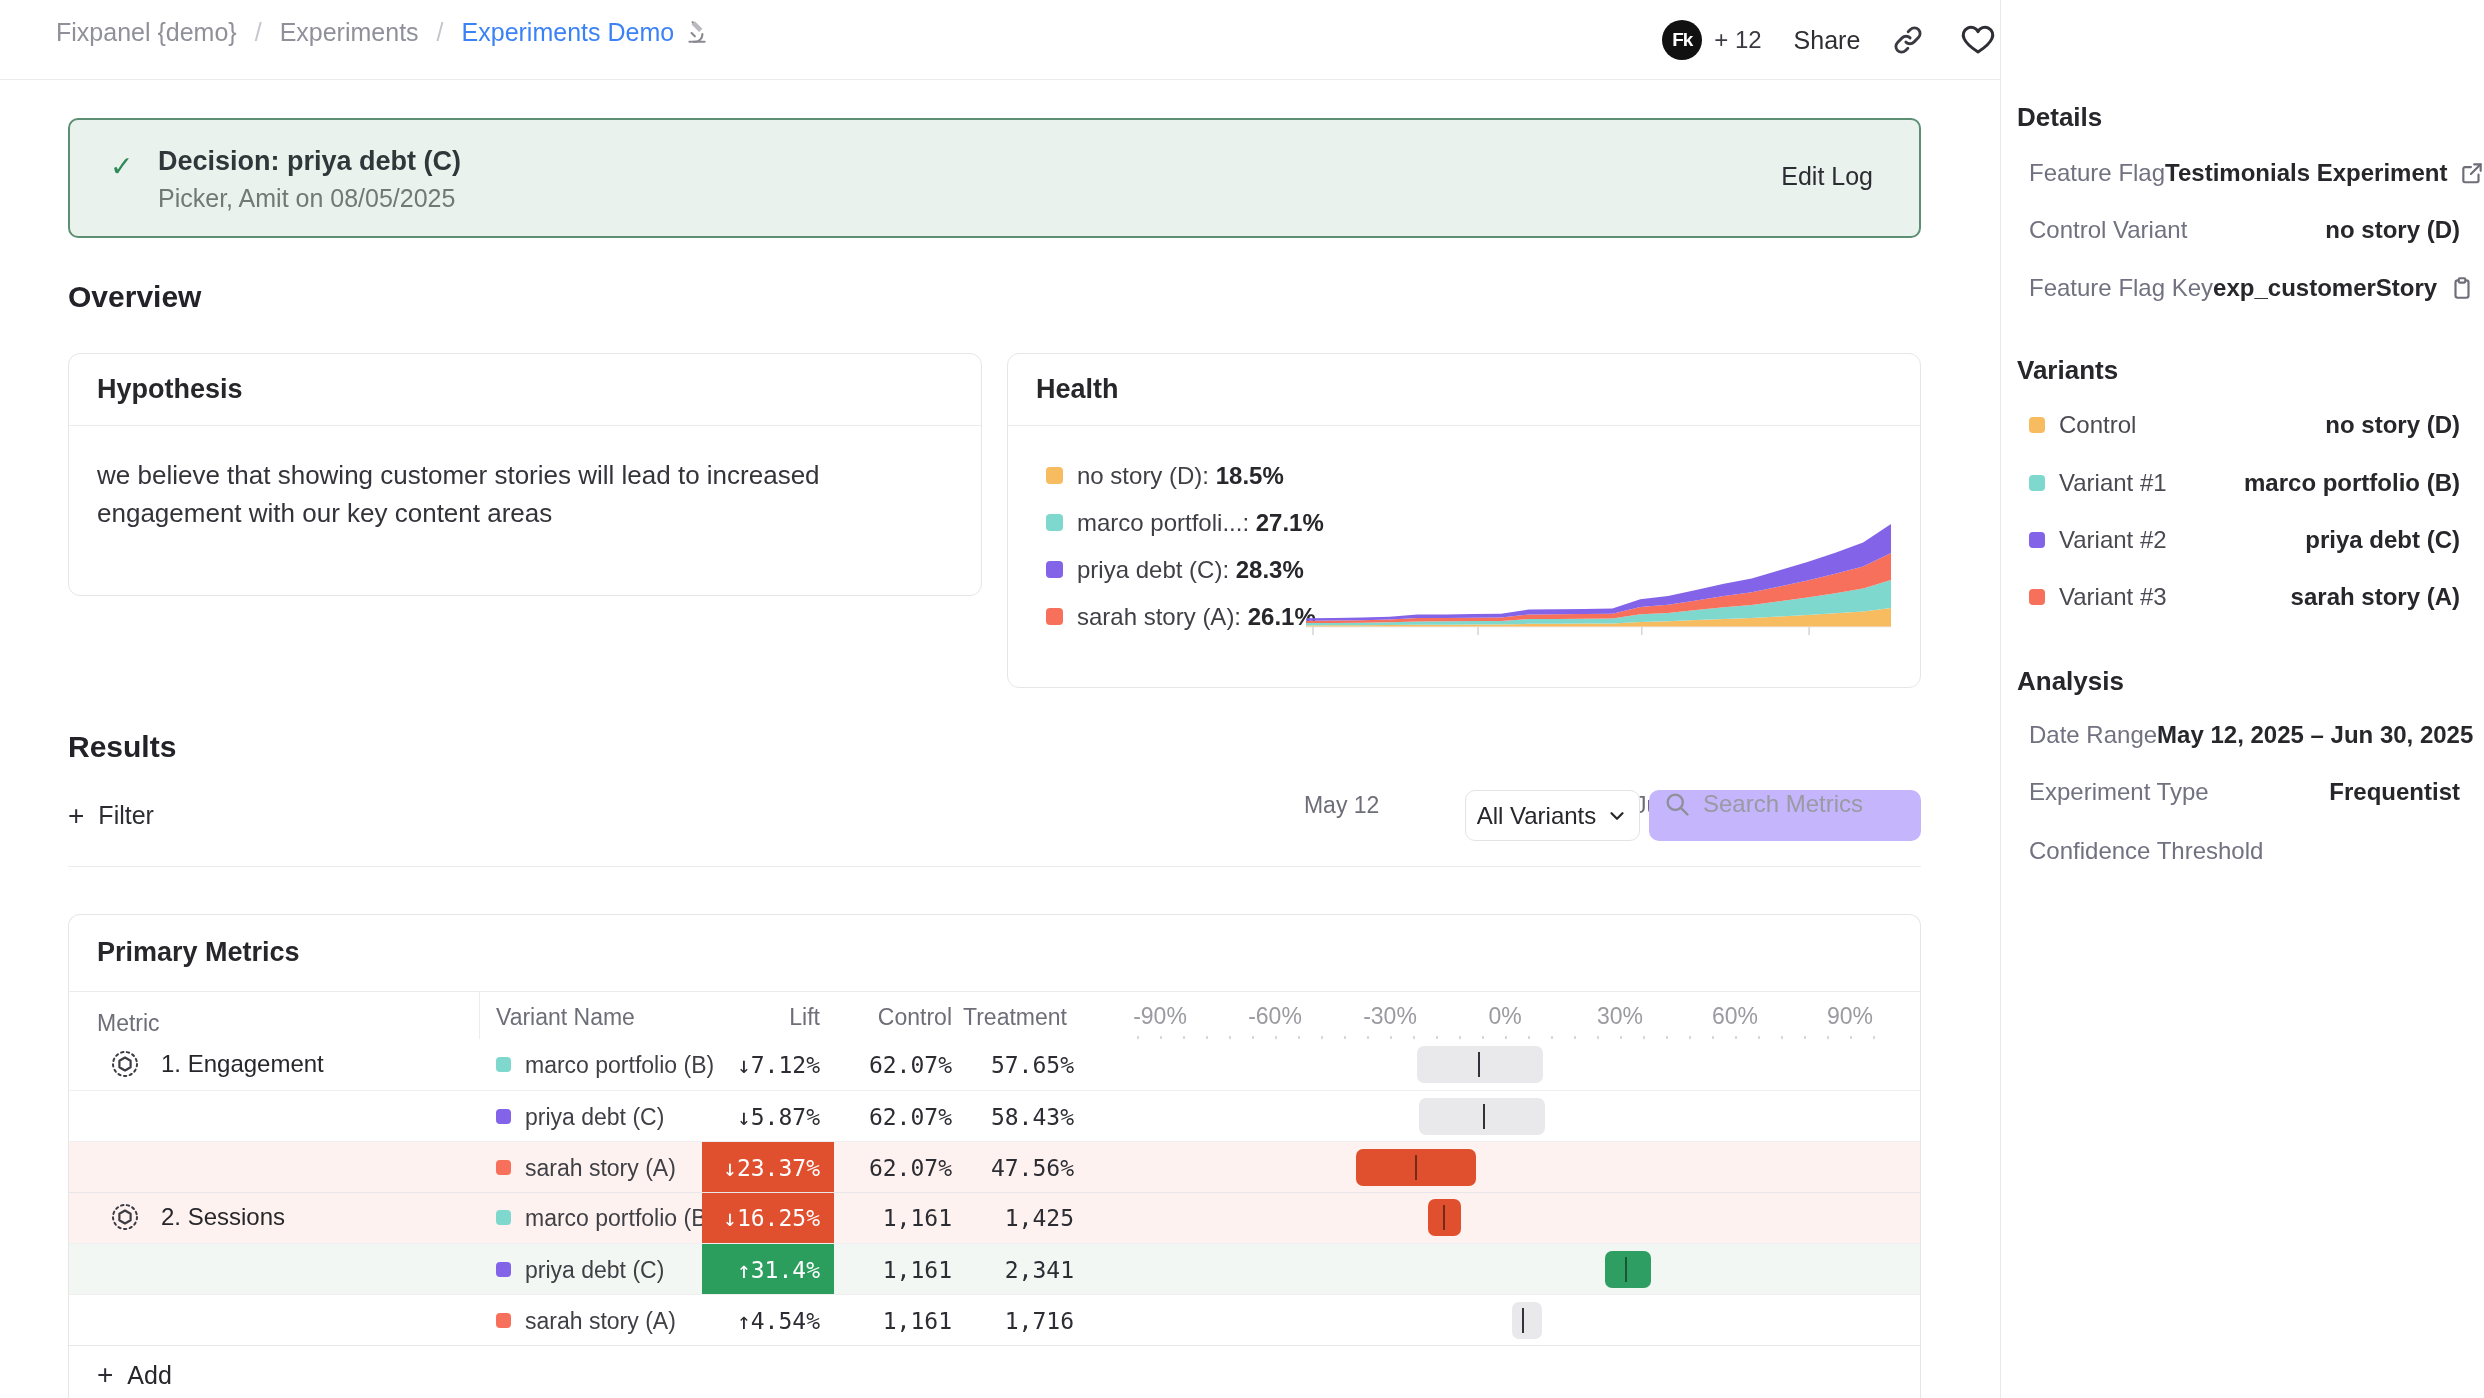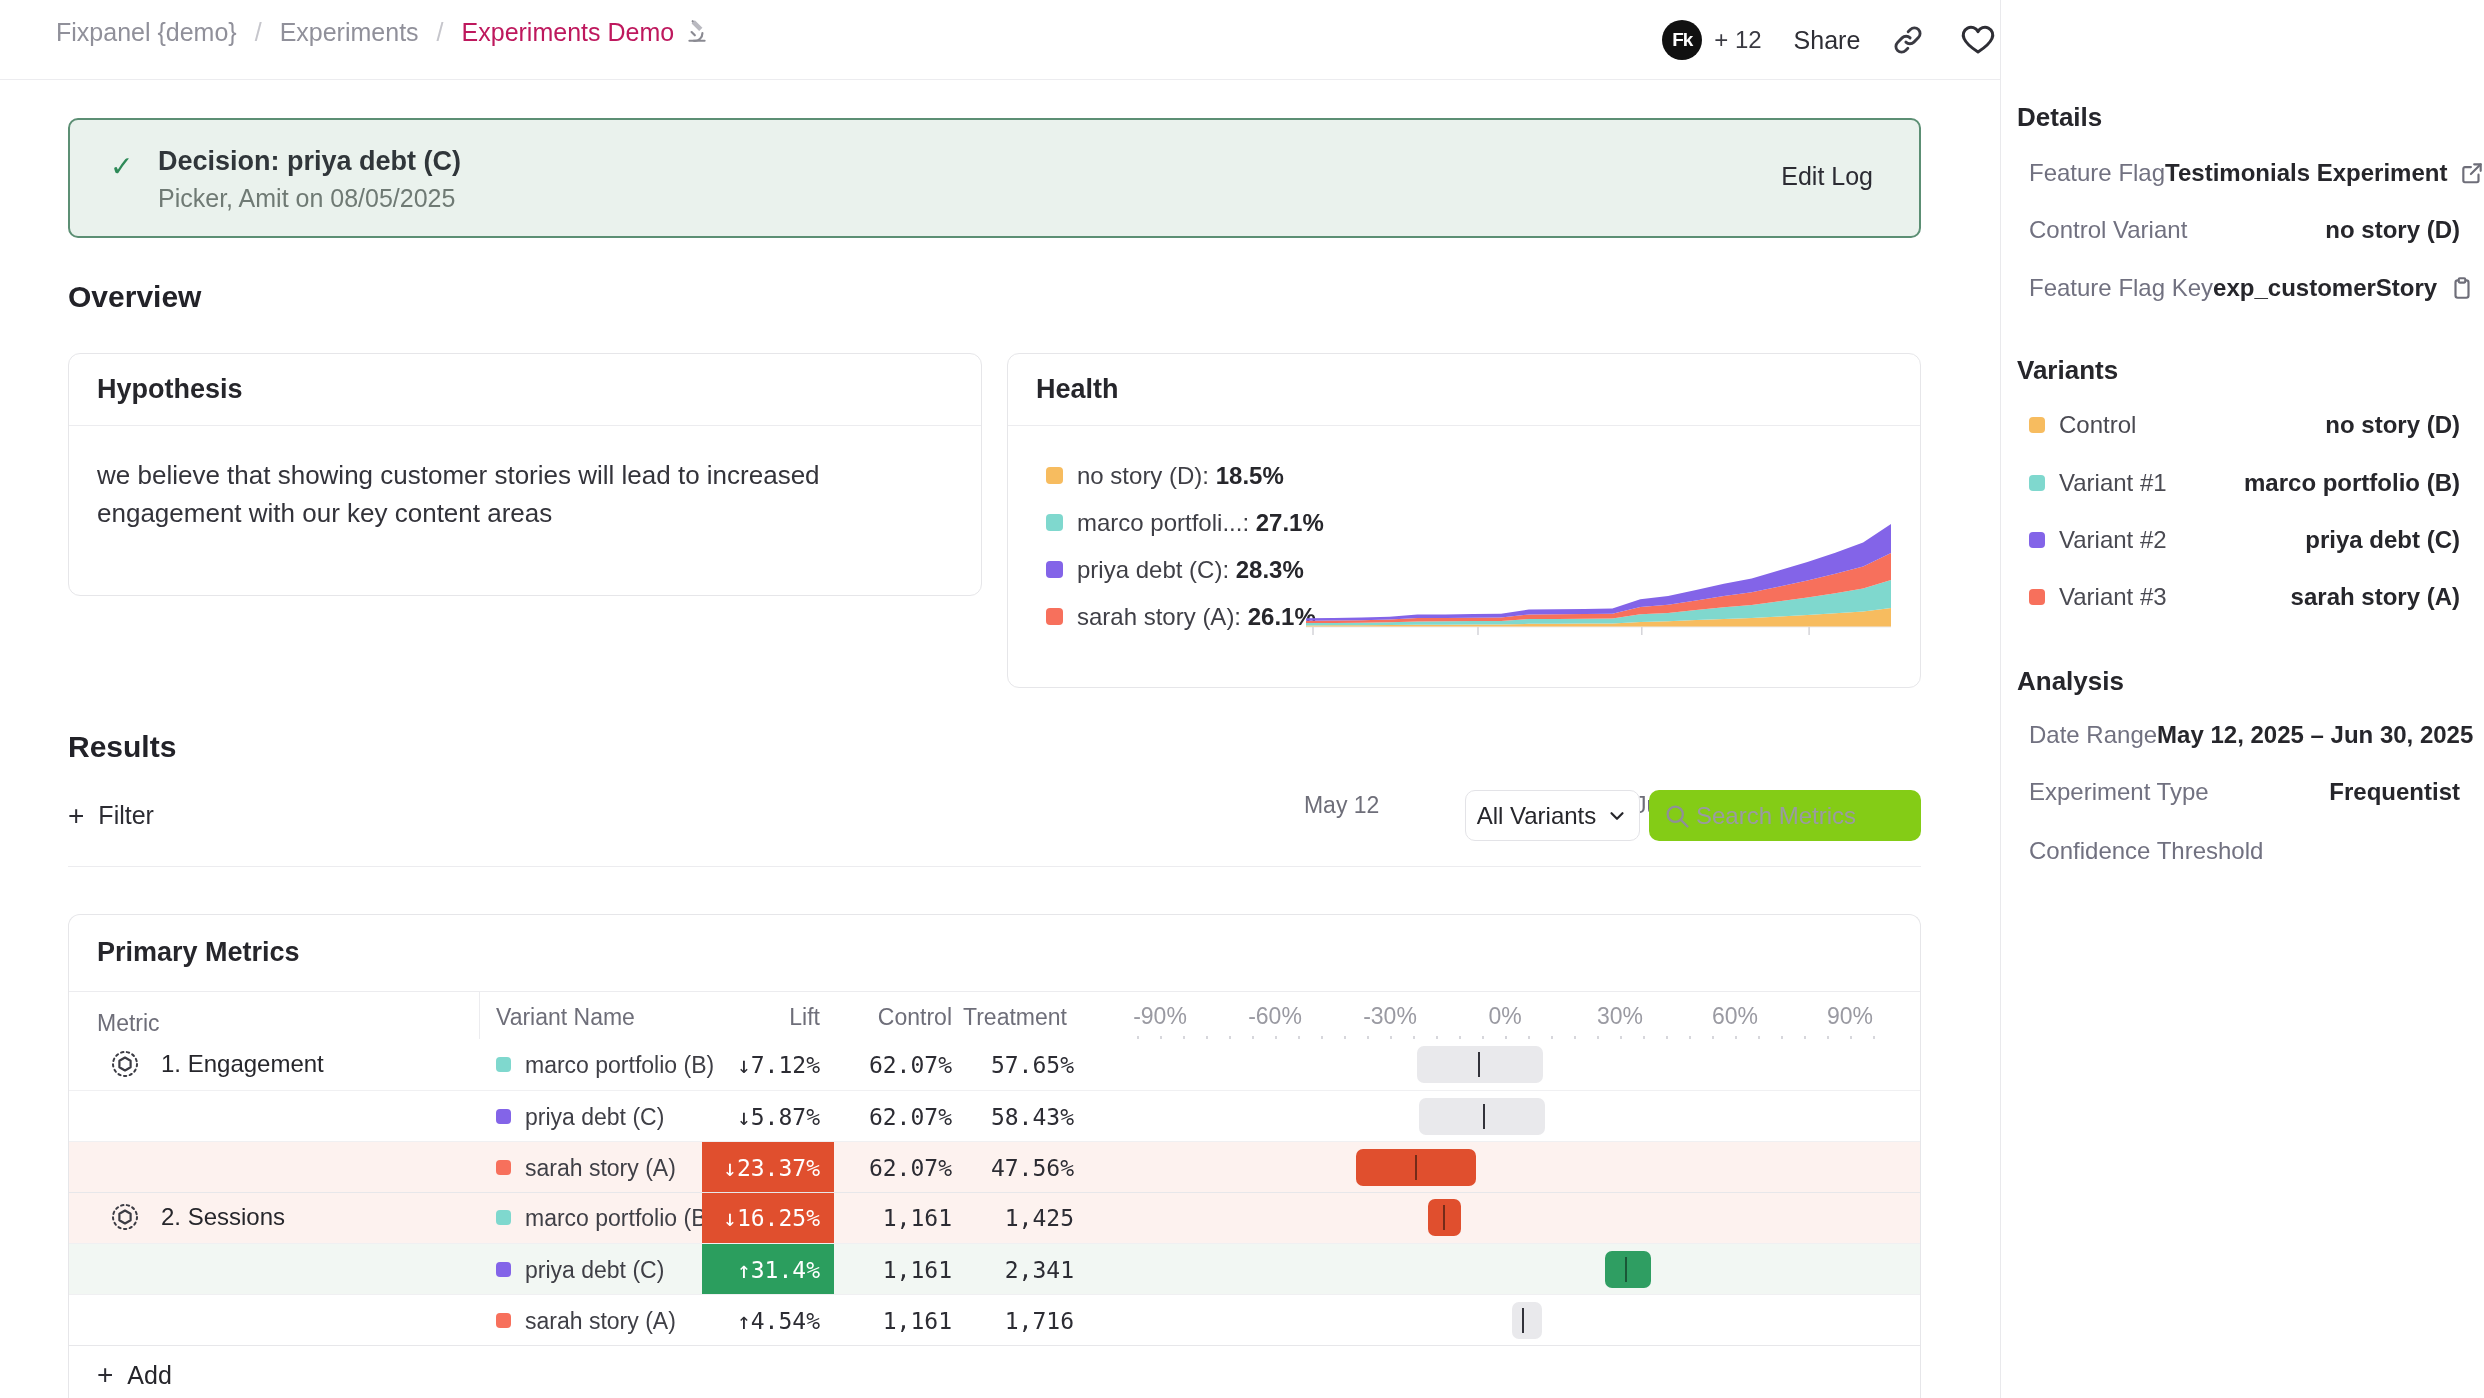--- a/index.html
+++ b/index.html
@@ -5,21 +5,21 @@
   * { margin:0; padding:0; box-sizing:border-box; }
   html,body { background:#fff; }
   body { font-family:"Liberation Sans", sans-serif; color:#26262b; }
   .page { position:relative; width:2484px; height:1398px; overflow:hidden; background:#fff; }
 
   
   .topbar { position:absolute; left:0; top:0; width:2484px; height:80px; background:#fff; border-bottom:1px solid #ececef; }
   .crumbs { position:absolute; left:56px; top:0; height:64px; display:flex; align-items:center; gap:18px; font-size:25px; }
   .crumb-muted { color:#90909a; }
   .crumb-sep { color:#c6c6cc; }
-  .crumb-current { color:#be185d; font-weight:500; display:flex; align-items:flex-start; gap:10px; }
+  .crumb-current { color:#3b82f6; font-weight:500; display:flex; align-items:center; gap:10px; }
   .top-right { position:absolute; right:44px; top:0; height:80px; display:flex; align-items:center; gap:26px; }
   .avatar { width:40px; height:40px; border-radius:50%; background:#111; color:#fff; font-weight:700; font-size:19px; display:flex; align-items:center; justify-content:center; letter-spacing:-1px; }
   .extra-count { font-size:24px; color:#3a3a42; margin-left:-16px; }
   .share { font-size:25px; font-weight:500; color:#2e2e35; margin-left:6px; }
   .icon-btn { width:44px; height:44px; display:flex; align-items:center; justify-content:center; color:#3a3a42; }
   .btn-cancel { height:60px; padding:0 34px; border:1px solid #ececef; border-radius:12px; background:#fff; color:#b9b9c1; font-size:25px; display:flex; align-items:center; }
   .btn-saved { height:60px; padding:0 30px; border-radius:12px; background:#b6b1ee; color:#fff; font-size:25px; font-weight:500; display:flex; align-items:center; gap:14px; }
   .check-glyph { font-family:"DejaVu Sans", sans-serif; }
 
   
@@ -45,21 +45,21 @@
   .legend-item { display:flex; align-items:center; gap:14px; height:47px; font-size:24px; color:#3f3f46; }
   .legend-swatch { width:17px; height:17px; border-radius:4px; flex:0 0 auto; }
   .legend-val { font-weight:700; color:#26262b; }
   .chart-wrap { position:absolute; left:298px; top:127px; width:585px; height:146px; }
   .xlab { position:absolute; top:158px; font-size:23px; color:#6e6e79; transform:translateX(-12%); white-space:nowrap; }
 
   
   .filter-btn { position:absolute; left:68px; top:790px; height:51px; display:flex; align-items:center; gap:14px; font-size:25px; font-weight:500; color:#2c2c33; }
   .plus-glyph { font-size:28px; font-weight:400; color:#2c2c33; }
   .dd-variants { position:absolute; left:1465px; top:790px; width:175px; height:51px; border:1px solid #e3e3e7; border-radius:10px; background:#fff; display:flex; align-items:center; justify-content:center; gap:10px; font-size:24px; font-weight:500; color:#26262b; }
-  .search-box { position:absolute; left:1649px; top:790px; width:272px; height:51px; background:#84cc16; border-radius:10px; display:flex; align-items:center; padding:0 14px; gap:5px; }
+  .search-box { position:absolute; left:1649px; top:790px; width:272px; height:51px; background:#c4b5fd; border-radius:10px; display:flex; align-items:flex-start; padding:0 14px; gap:12px; }
   .search-box input { border:none; outline:none; background:transparent; font-size:24px; color:#3a3a42; width:200px; font-family:"Liberation Sans",sans-serif; }
   .search-box input::placeholder { color:#9a9aa2; }
   .toolbar-divider { position:absolute; left:68px; top:866px; width:1853px; height:1px; background:#ececef; }
 
   
   .card-table { left:68px; top:914px; width:1853px; height:484px; border-bottom:none; border-radius:12px 12px 0 0; overflow:hidden; }
   .pm-title { position:absolute; left:28px; top:22px; font-size:27px; font-weight:700; color:#26262b; }
   .pm-head-divider { position:absolute; left:0; top:76px; width:1853px; height:1px; background:#ececef; }
   .col-metric-divider { position:absolute; left:410px; top:76px; width:1px; height:355px; background:#ececef; }
   .pm-header-label { position:absolute; top:88px; height:28px; font-size:23px; color:#6e6e79; line-height:28px; }

